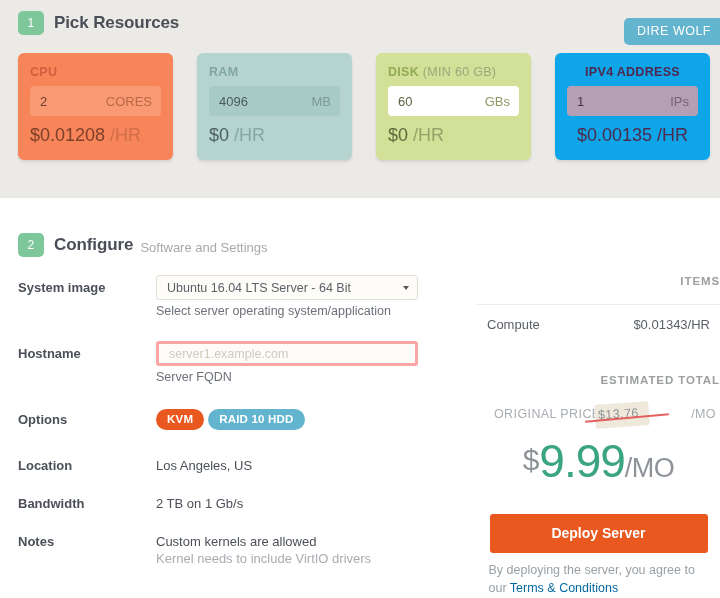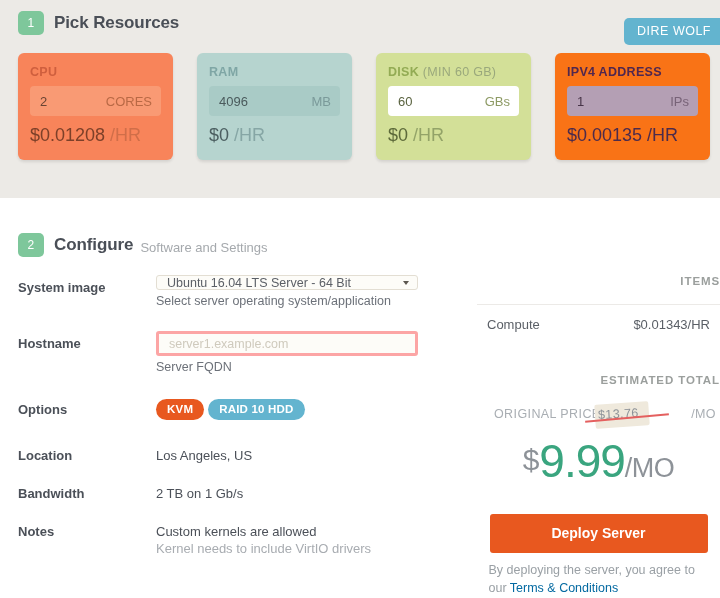--- a/index.html
+++ b/index.html
@@ -113,21 +113,21 @@
   .card-ram .rcard-price .unit { color: #86a6a5; }
 
   .card-disk  { background: #d3e098; }
   .card-disk .rcard-label  { color: #93ab54; font-weight: bold; }
   .card-disk .rcard-label .sub { color: #9aa87c; font-weight: normal; }
   .card-disk .rcard-input  { background: #ffffff; color: #5a6340; }
   .card-disk .rcard-input .suffix { color: #8d9a64; }
   .card-disk .rcard-price  { color: #5d6a3a; }
   .card-disk .rcard-price .unit { color: #93a368; }
 
-  .card-ip    { background: #f97316; }
+  .card-ip    { background: #0ea5e9; text-align: center; }
   .card-ip .rcard-label  { color: #50274f; font-weight: bold; }
   .card-ip .rcard-input  { background: #b49fb4; color: #473448; }
   .card-ip .rcard-input .suffix { color: #786378; }
   .card-ip .rcard-price  { color: #4c2b4c; }
   .card-ip .rcard-price .unit { color: #4c2b4c; }
 
   
   .configure-section {
     position: relative;
     background: #ffffff;
@@ -149,21 +149,21 @@
     width: 138px;
     font-size: 13px;
     color: #4b5058;
     font-weight: bold;
     padding-top: 5px;
     flex-shrink: 0;
   }
   .form-field { flex: 1; }
   .select-box {
     width: 262px;
-    height: 15px;
+    height: 25px;
     border: 1px solid #e3ded3;
     background: #fdfcf8;
     border-radius: 3px;
     display: flex;
     align-items: center;
     justify-content: space-between;
     padding: 0 8px 0 10px;
     font-size: 12.5px;
     color: #5b5f66;
   }

